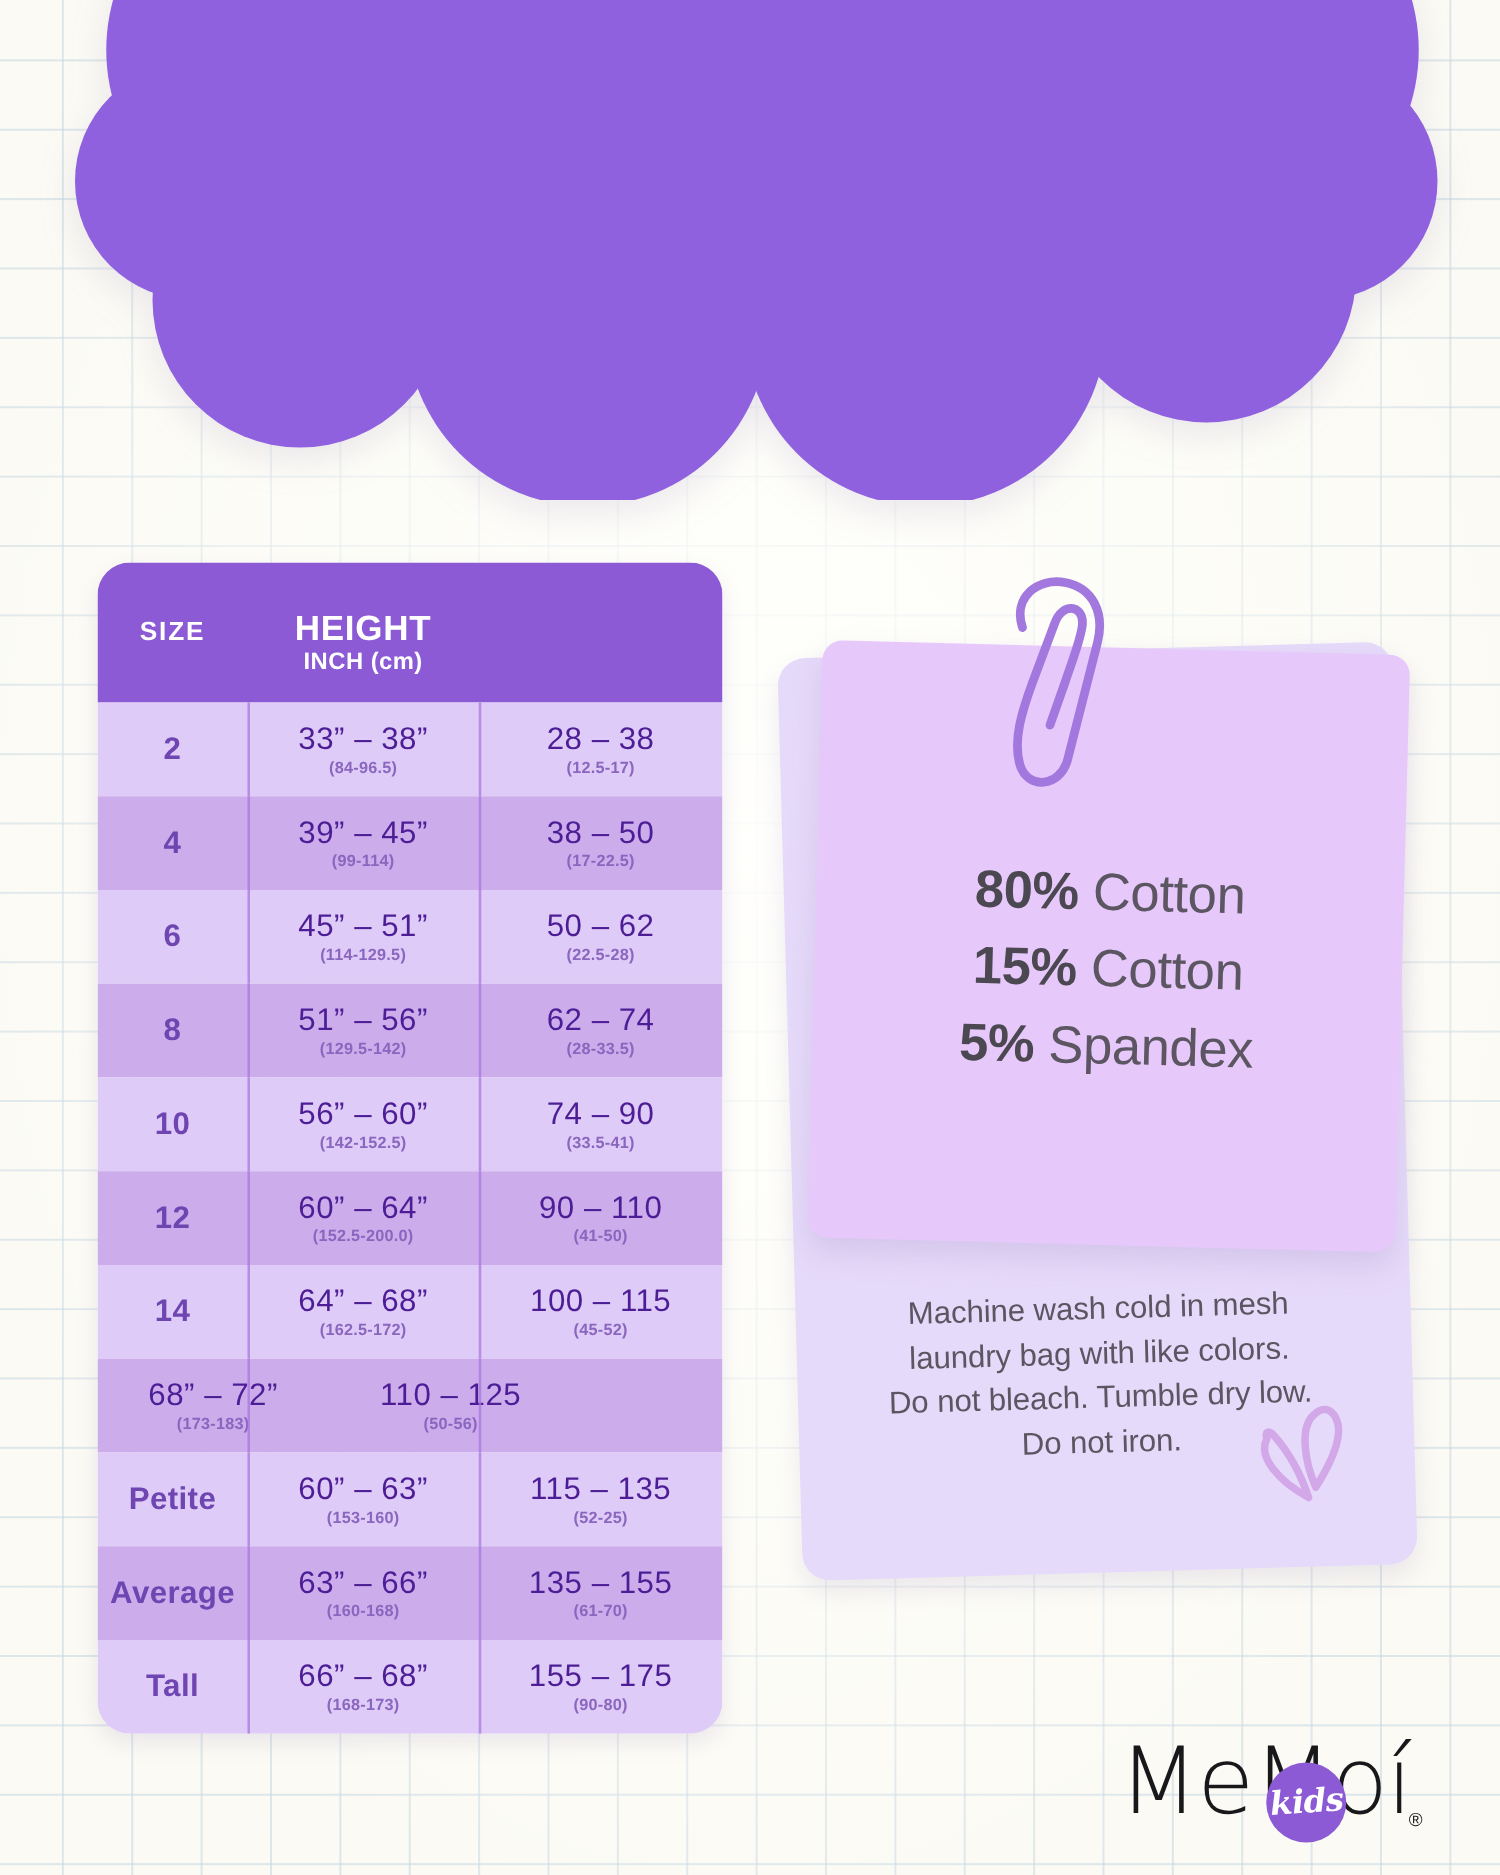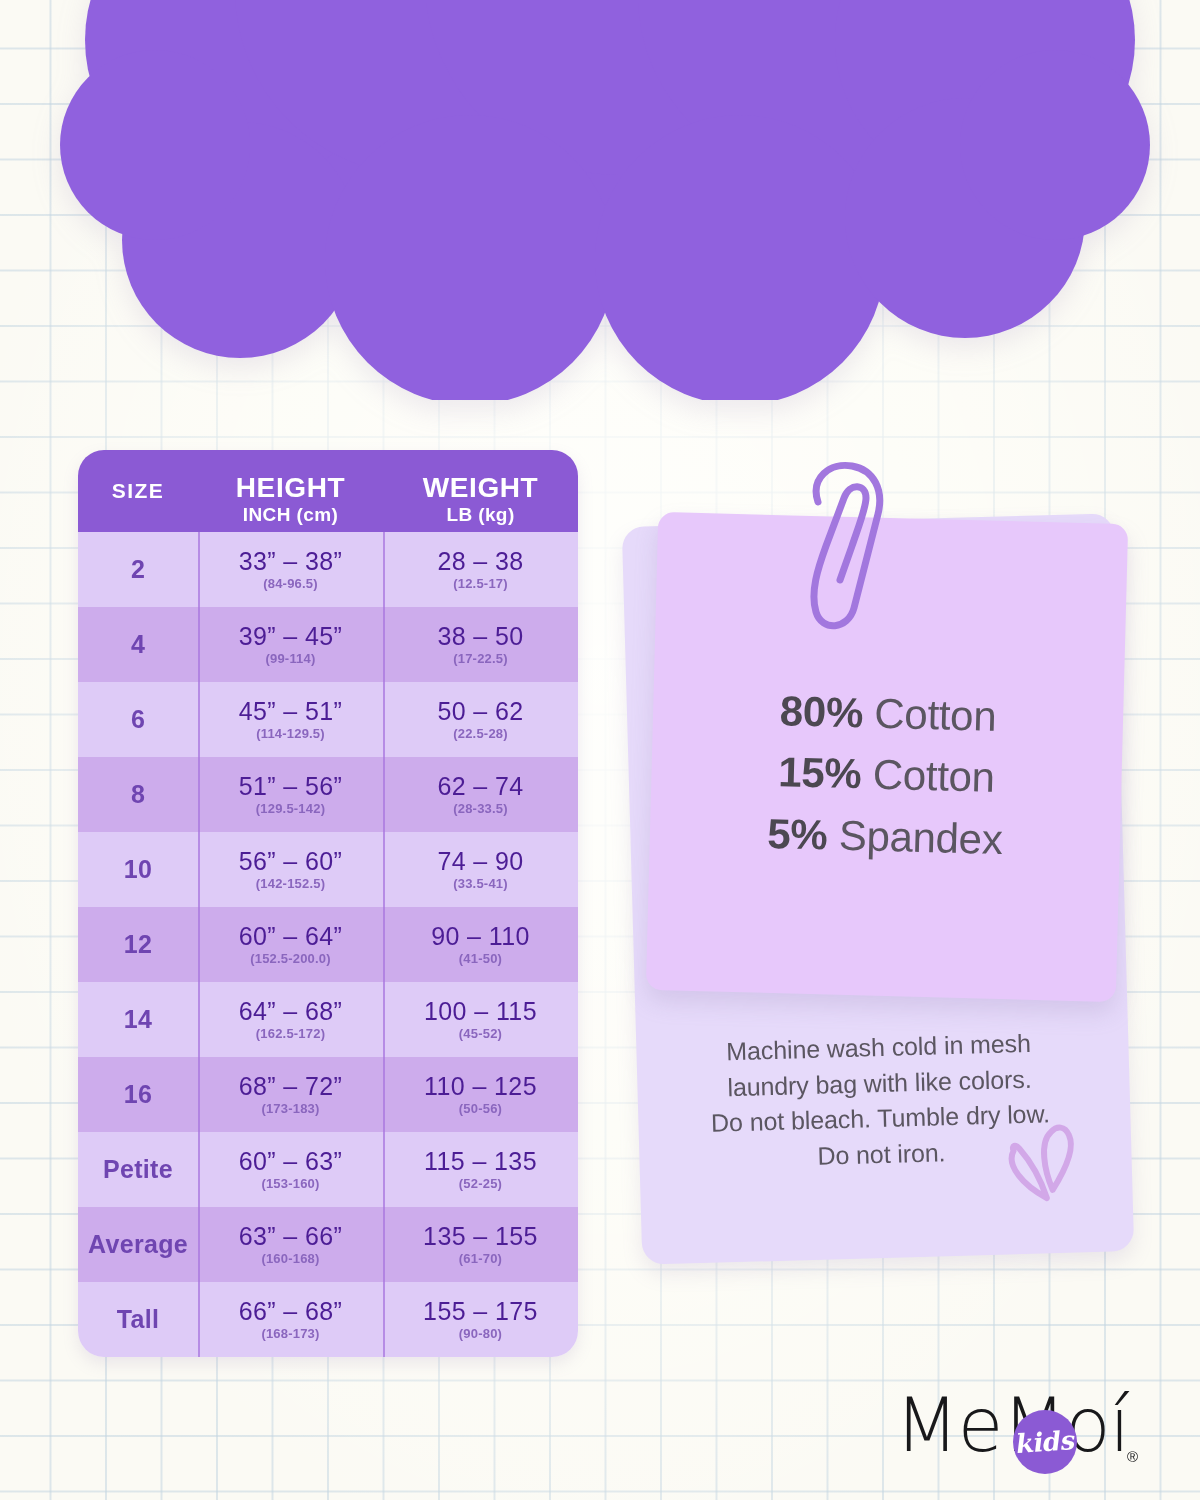--- a/index.html
+++ b/index.html
@@ -45,21 +45,21 @@
   .tbl-row > div{
     box-sizing:border-box;
     display:flex;flex-direction:column;
     align-items:center;justify-content:center;
     text-align:center;
   }
   .c-size{width:120px;}
   .c-height{width:185px;}
   .c-weight{width:195px;}
 
-  .tbl-head{background:#8B5AD4;height:82px;}
+  .tbl-head{background:#8B5AD4;height:112px;}
   .tbl-head > div{color:#ffffff;}
   .hd-main{font-size:28px;font-weight:700;letter-spacing:.6px;line-height:1.05;margin-top:17px;}
   .hd-sub{font-size:19px;font-weight:700;letter-spacing:.4px;margin-top:2px;}
   .hd-size{font-size:21px;font-weight:700;letter-spacing:1.4px;}
 
   .tbl-body .tbl-row{height:75px;}
   .tbl-body .tbl-row.odd{background:#DECBF7;}
   .tbl-body .tbl-row.even{background:#CDACEC;}
   .tbl-body .tbl-row::before,
   .tbl-body .tbl-row::after{
@@ -163,24 +163,20 @@
 
 <div id="size-table">
   <div class="tbl-row tbl-head">
     <div class="c-size">
       <div class="hd-size">SIZE</div>
     </div>
     <div class="c-height">
       <div class="hd-main">HEIGHT</div>
       <div class="hd-sub">INCH (cm)</div>
     </div>
-    <div class="c-weight">
-      <div class="hd-main">WEIGHT</div>
-      <div class="hd-sub">LB (kg)</div>
-    </div>
   </div>
 
   <div class="tbl-body">
     <div class="tbl-row odd">
       <div class="c-size">
           <span class="cell-size">2</span>
         </div>
       <div class="c-height">
           <span class="cell-main">33” – 38”</span>
           <span class="cell-sub">(84-96.5)</span>
@@ -262,23 +258,20 @@
       <div class="c-height">
           <span class="cell-main">64” – 68”</span>
           <span class="cell-sub">(162.5-172)</span>
         </div>
       <div class="c-weight">
           <span class="cell-main">100 – 115</span>
           <span class="cell-sub">(45-52)</span>
         </div>
     </div>
     <div class="tbl-row even">
-      <div class="c-size">
-          <span class="cell-size">16</span>
-        </div>
       <div class="c-height">
           <span class="cell-main">68” – 72”</span>
           <span class="cell-sub">(173-183)</span>
         </div>
       <div class="c-weight">
           <span class="cell-main">110 – 125</span>
           <span class="cell-sub">(50-56)</span>
         </div>
     </div>
     <div class="tbl-row odd">

